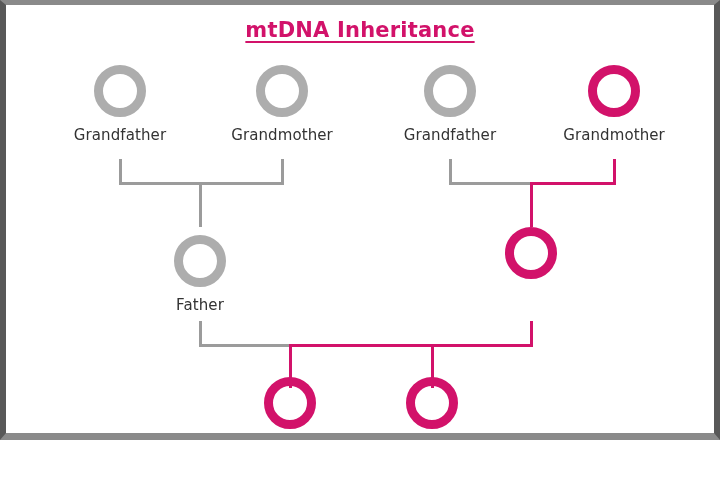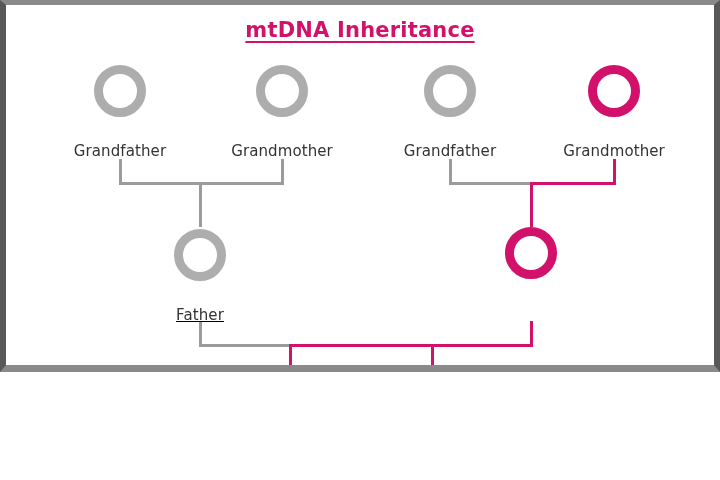--- a/index.html
+++ b/index.html
@@ -3,21 +3,21 @@
 <meta charset="utf-8">
 <style>
   html, body {
     margin: 0;
     padding: 0;
     background: #ffffff;
   }
   #frame {
     position: relative;
     width: 720px;
-    height: 372px;
+    height: 440px;
     box-sizing: border-box;
     background: #fde047;
     border-left: 6px solid #585858;
     border-top: 5px solid #8a8a8a;
     border-right: 6px solid #585858;
     border-bottom: 7px solid #8a8a8a;
     overflow: hidden;
     font-family: "DejaVu Sans", "Liberation Sans", sans-serif;
   }
   #canvas {
@@ -56,21 +56,21 @@
     margin: 0 auto;
     border-radius: 50%;
     box-sizing: border-box;
     border: 9px solid #adadad;
     background: transparent;
   }
   .ring.mt {
     border-color: #d2126a;
   }
   .node-label {
-    margin-top: 25px;
+    margin-top: 9px;
     font-size: 15px;
     color: #333333;
     white-space: nowrap;
     letter-spacing: 0.1px;
   }
 
   
   .seg {
     position: absolute;
   }
@@ -118,21 +118,21 @@
           <div class="node-label">Grandmother</div>
         </div>
         <div class="node" style="left: 444px; top: 60px;">
           <div class="ring"></div>
           <div class="node-label">Grandfather</div>
         </div>
         <div class="node" style="left: 608px; top: 60px;">
           <div class="ring mt"></div>
           <div class="node-label">Grandmother</div>
         </div>
-        <div class="node" style="left: 194px; top: 224px; text-decoration: underline;">
+        <div class="node" style="left: 194px; top: 230px;">
           <div class="ring"></div>
           <div class="node-label">Father</div>
         </div>
         <div class="node" style="left: 525px; top: 222px;">
           <div class="ring mt"></div>
         </div>
         <div class="node" style="left: 284px; top: 372px;">
           <div class="ring mt"></div>
         </div>
         <div class="node" style="left: 426px; top: 372px;">

